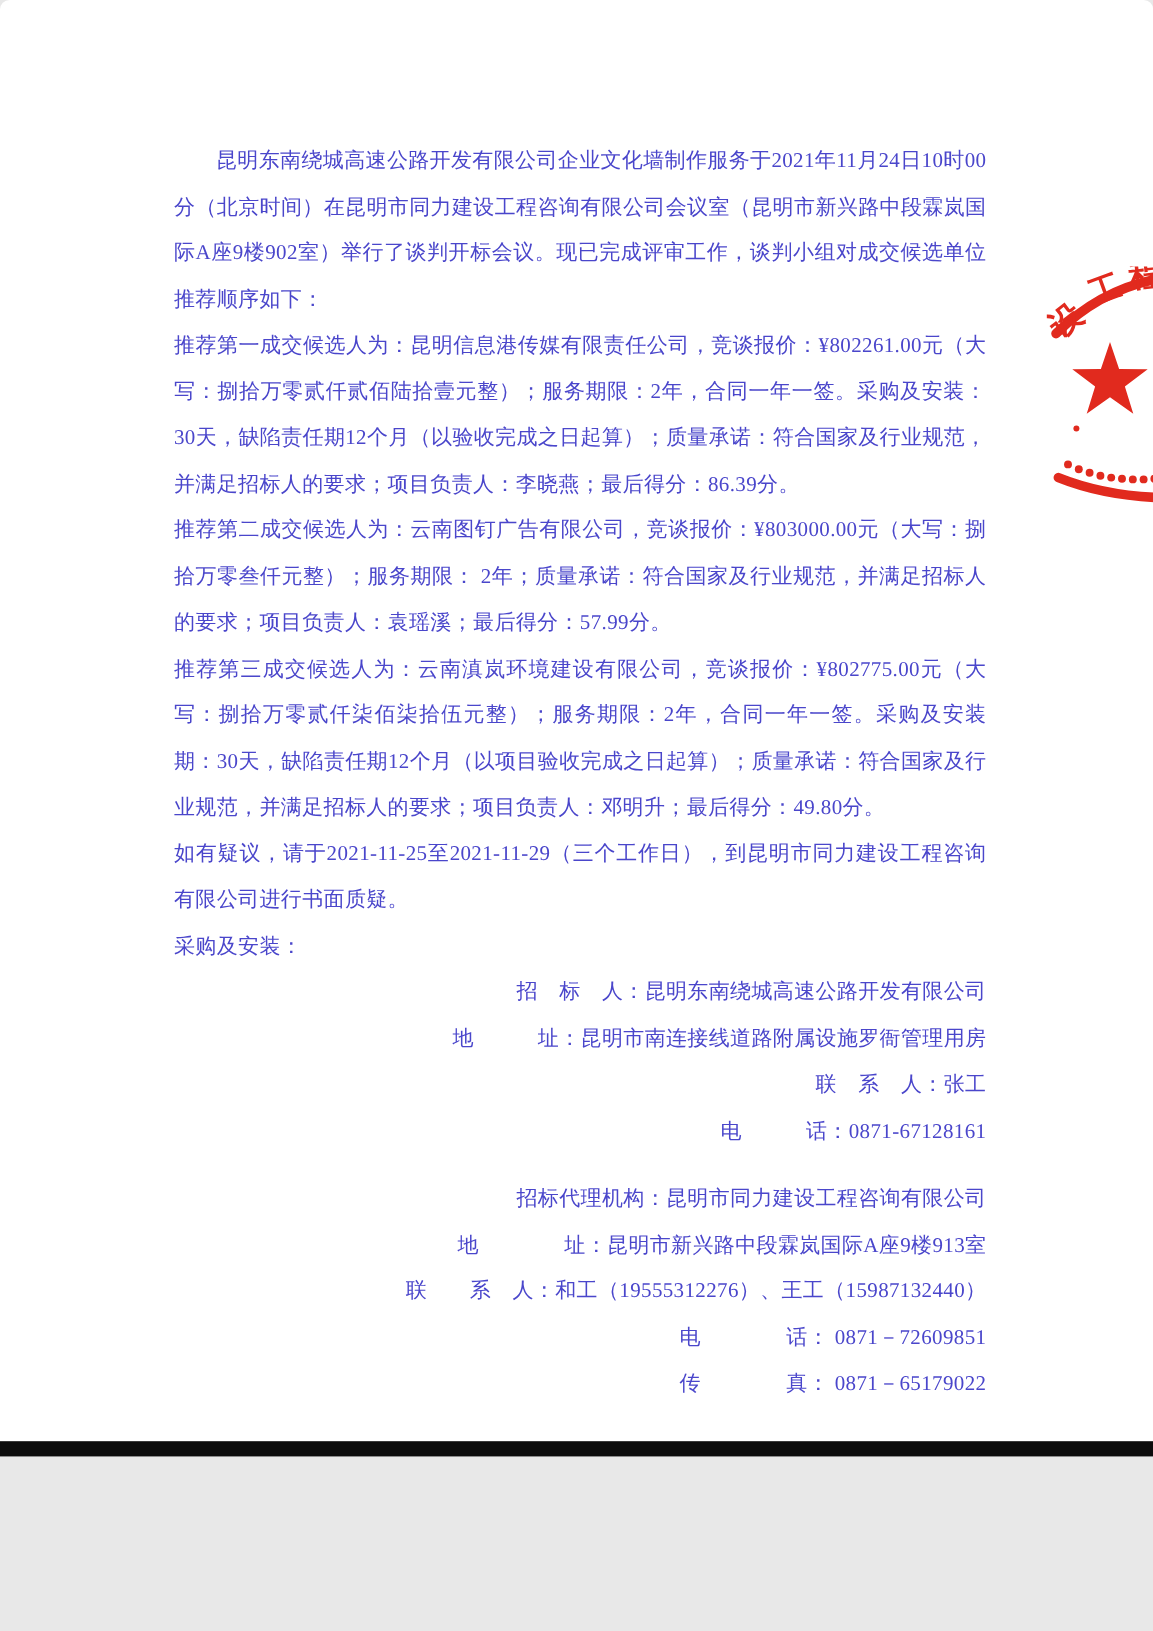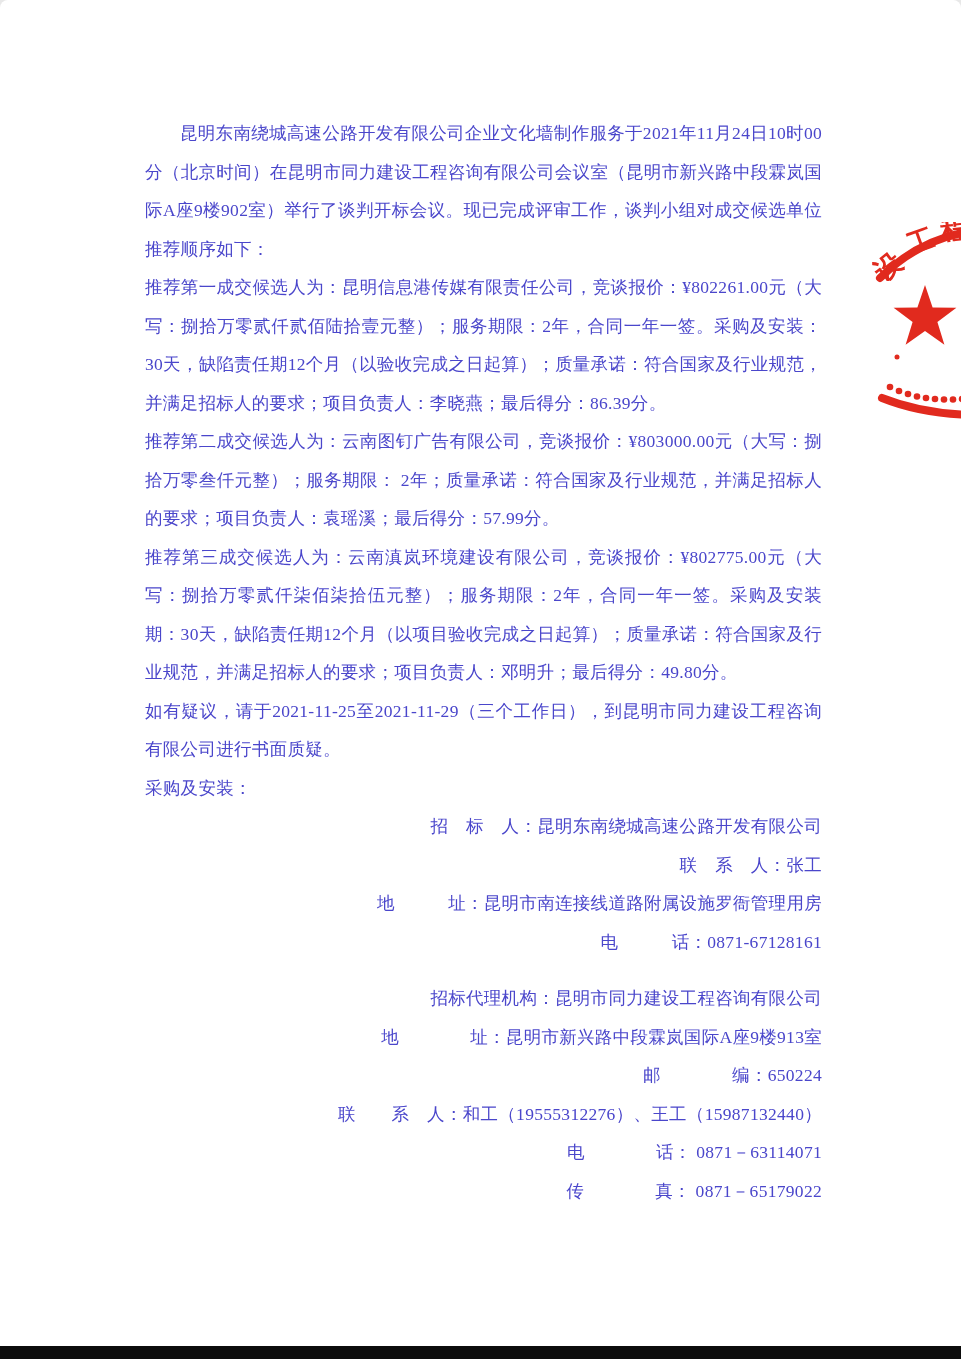--- a/index.html
+++ b/index.html
@@ -4,21 +4,21 @@
 <style>
   html, body {
     margin: 0;
     padding: 0;
     background: #e8e8e8;
     font-family: "Liberation Serif", "DejaVu Serif", serif;
   }
   .page {
     position: relative;
     width: 961px;
-    height: 1359px;
+    height: 1214px;
     margin: 0 auto;
     background: #ffffff;
     border-radius: 8px 8px 0 0;
     overflow: hidden;
   }
   .doc {
     position: absolute;
     left: 145px;
     top: 114px;
     width: 677px;
@@ -71,31 +71,30 @@
 
   <div class="doc">
     <p class="indent">昆明东南绕城高速公路开发有限公司企业文化墙制作服务于2021年11月24日10时00分（北京时间）在昆明市同力建设工程咨询有限公司会议室（昆明市新兴路中段霖岚国际A座9楼902室）举行了谈判开标会议。现已完成评审工作，谈判小组对成交候选单位推荐顺序如下：</p>
     <p>推荐第一成交候选人为：昆明信息港传媒有限责任公司，竞谈报价：¥802261.00元（大写：捌拾万零贰仟贰佰陆拾壹元整）；服务期限：2年，合同一年一签。采购及安装：30天，缺陷责任期12个月（以验收完成之日起算）；质量承诺：符合国家及行业规范，并满足招标人的要求；项目负责人：李晓燕；最后得分：86.39分。</p>
     <p>推荐第二成交候选人为：云南图钉广告有限公司，竞谈报价：¥803000.00元（大写：捌拾万零叁仟元整）；服务期限： 2年；质量承诺：符合国家及行业规范，并满足招标人的要求；项目负责人：袁瑶溪；最后得分：57.99分。</p>
     <p>推荐第三成交候选人为：云南滇岚环境建设有限公司，竞谈报价：¥802775.00元（大写：捌拾万零贰仟柒佰柒拾伍元整）；服务期限：2年，合同一年一签。采购及安装期：30天，缺陷责任期12个月（以项目验收完成之日起算）；质量承诺：符合国家及行业规范，并满足招标人的要求；项目负责人：邓明升；最后得分：49.80分。</p>
     <p>如有疑议，请于2021-11-25至2021-11-29（三个工作日），到昆明市同力建设工程咨询有限公司进行书面质疑。</p>
     <p>采购及安装：</p>
 
     <p class="contact-line">招　标　人：昆明东南绕城高速公路开发有限公司</p>
+    <p class="contact-line">地　　　址：昆明市南连接线道路附属设施罗衙管理用房</p>
     <p class="contact-line">联　系　人：张工</p>
-    <p class="contact-line">地　　　址：昆明市南连接线道路附属设施罗衙管理用房</p>
     <p class="contact-line">电　　　话：0871-67128161</p>
 
     <div class="block-gap"></div>
 
     <p class="contact-line">招标代理机构：昆明市同力建设工程咨询有限公司</p>
     <p class="contact-line">地　　　　址：昆明市新兴路中段霖岚国际A座9楼913室</p>
-    <p class="contact-line">邮　　　　编：650224</p>
     <p class="contact-line">联　　系　人：和工（19555312276）、王工（15987132440）</p>
-    <p class="contact-line">电　　　　话： 0871－63114071</p>
+    <p class="contact-line">电　　　　话： 0871－72609851</p>
     <p class="contact-line">传　　　　真： 0871－65179022</p>
   </div>
 
   <div class="seal">
     <svg width="200" height="210" viewBox="0 0 200 210">
 
       <path d="M 8 56 Q 64 0 150 8" fill="none" stroke="#e12a1e" stroke-width="8" stroke-linecap="round"></path>
 
       <text transform="translate(22,52) rotate(-38)" text-anchor="middle">设</text>
       <text transform="translate(52,28) rotate(-20)" text-anchor="middle">工</text>

